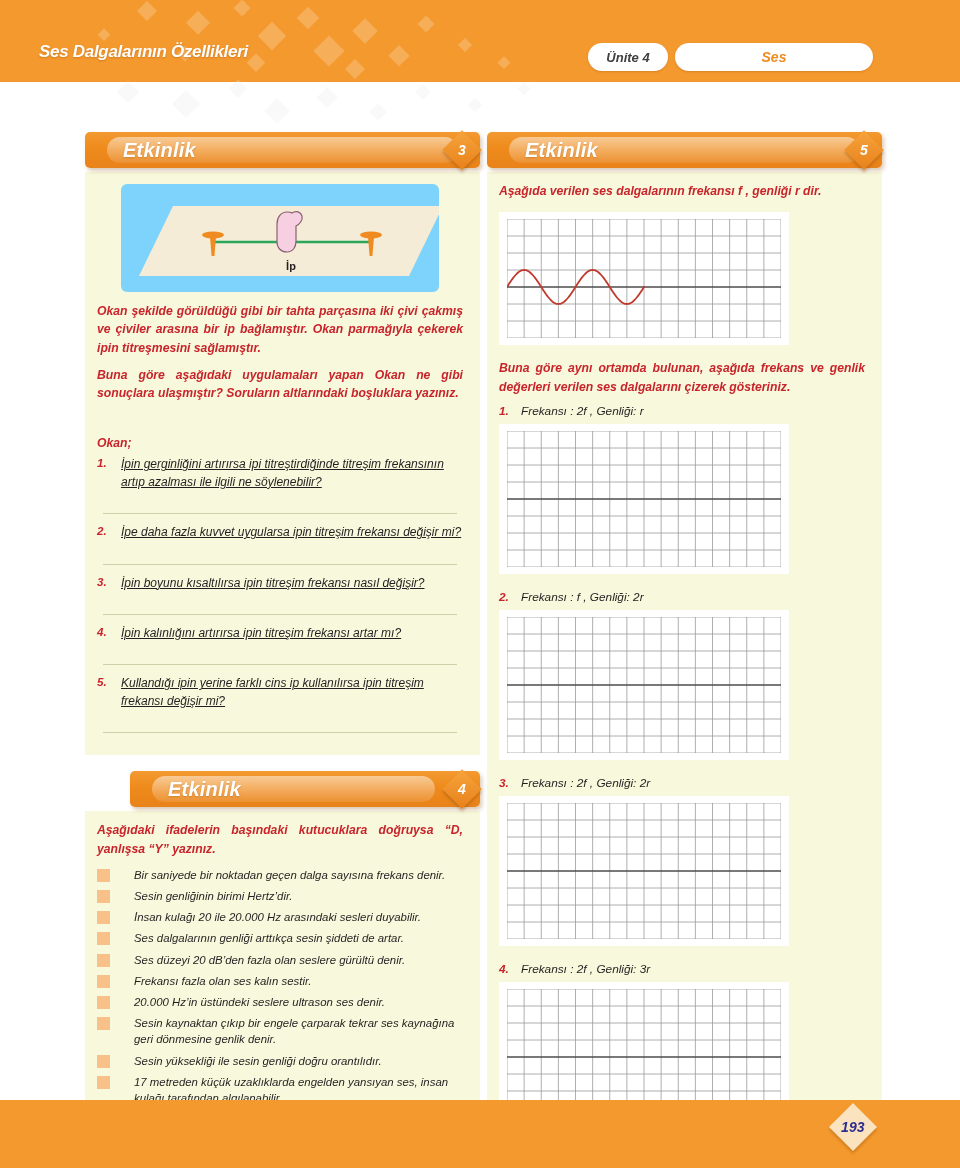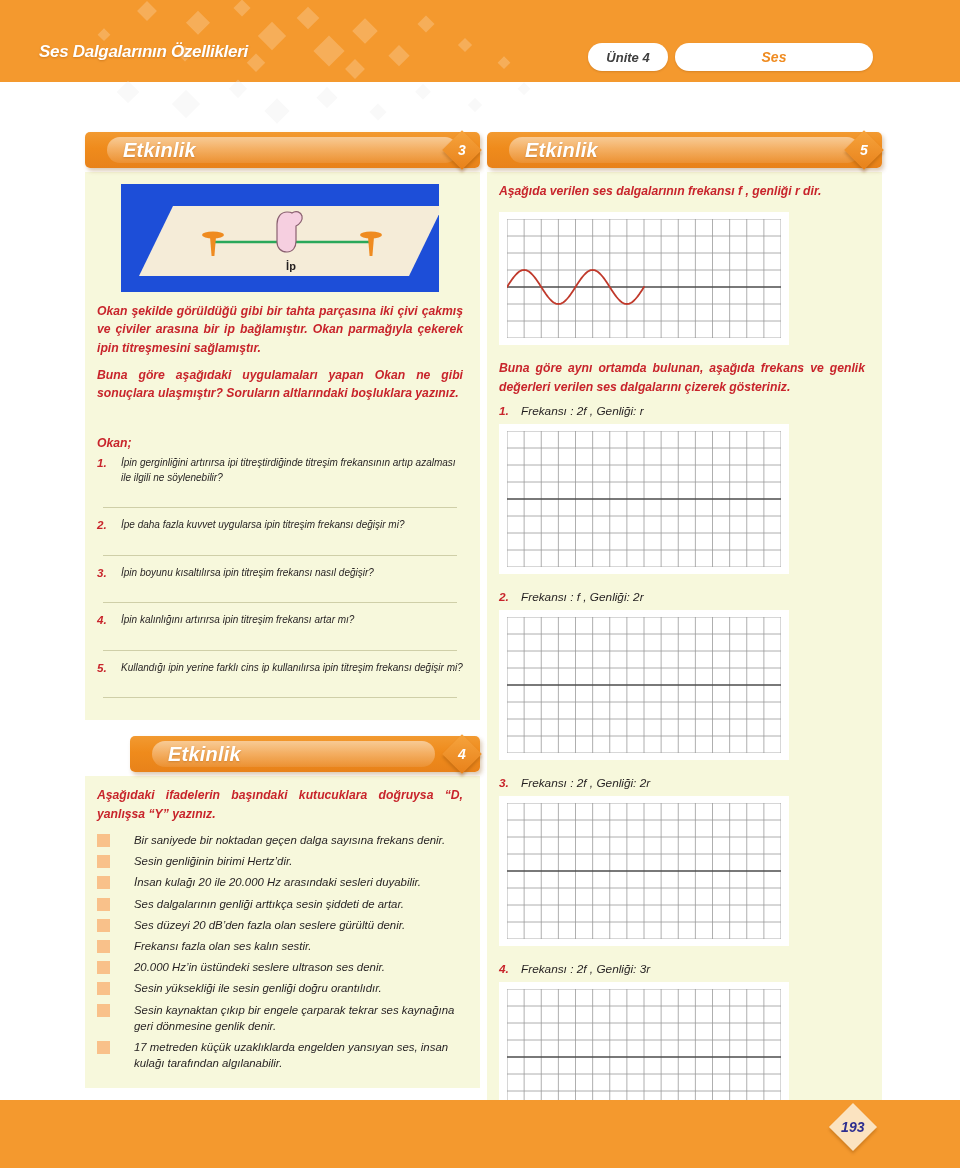--- a/index.html
+++ b/index.html
@@ -133,22 +133,22 @@
   }
 
   
   .panel {
     background: #f7f8dc;
     padding: 10px 17px 12px 12px;
   }
 
   
   .illus-card {
-    background: #1d4ed8;
-    border-radius: 0;
+    background: #7dd3fc;
+    border-radius: 6px;
     margin: 2px 24px 10px 24px;
     height: 108px;
     position: relative;
     overflow: hidden;
   }
 
   
   .para-red {
     color: #c8242b;
     font-size: 12.2px;
@@ -174,24 +174,25 @@
   }
   .q-num {
     color: #c8242b;
     font-size: 11.6px;
     font-weight: bold;
     font-style: italic;
     min-width: 15px;
   }
   .q-text {
     color: #231f20;
-    font-size: 10px;
+    font-size: 12px;
     font-style: italic;
     line-height: 1.45;
     flex: 1;
+    text-decoration: underline;
   }
   .answer-line {
     border-bottom: 1px solid #cfcfa8;
     margin: 22px 6px 10px 6px;
   }
 
   
   .tf-list { margin-top: 7px; }
   .tf-item {
     display: flex;
@@ -382,25 +383,25 @@
       <div class="tf-item">
         <div class="tf-box"></div>
         <div class="tf-text">Frekansı fazla olan ses kalın sestir.</div>
       </div>
       <div class="tf-item">
         <div class="tf-box"></div>
         <div class="tf-text">20.000 Hz’in üstündeki seslere ultrason ses denir.</div>
       </div>
       <div class="tf-item">
         <div class="tf-box"></div>
+        <div class="tf-text">Sesin kaynaktan çıkıp bir engele çarparak tekrar ses kaynağına geri dönmesine genlik denir.</div>
+      </div>
+      <div class="tf-item">
+        <div class="tf-box"></div>
         <div class="tf-text">Sesin yüksekliği ile sesin genliği doğru orantılıdır.</div>
-      </div>
-      <div class="tf-item">
-        <div class="tf-box"></div>
-        <div class="tf-text">Sesin kaynaktan çıkıp bir engele çarparak tekrar ses kaynağına geri dönmesine genlik denir.</div>
       </div>
       <div class="tf-item">
         <div class="tf-box"></div>
         <div class="tf-text">17 metreden küçük uzaklıklarda engelden yansıyan ses, insan kulağı tarafından algılanabilir.</div>
       </div>
     </div>
   </div>
 </div>
 
 <div class="col-right">

